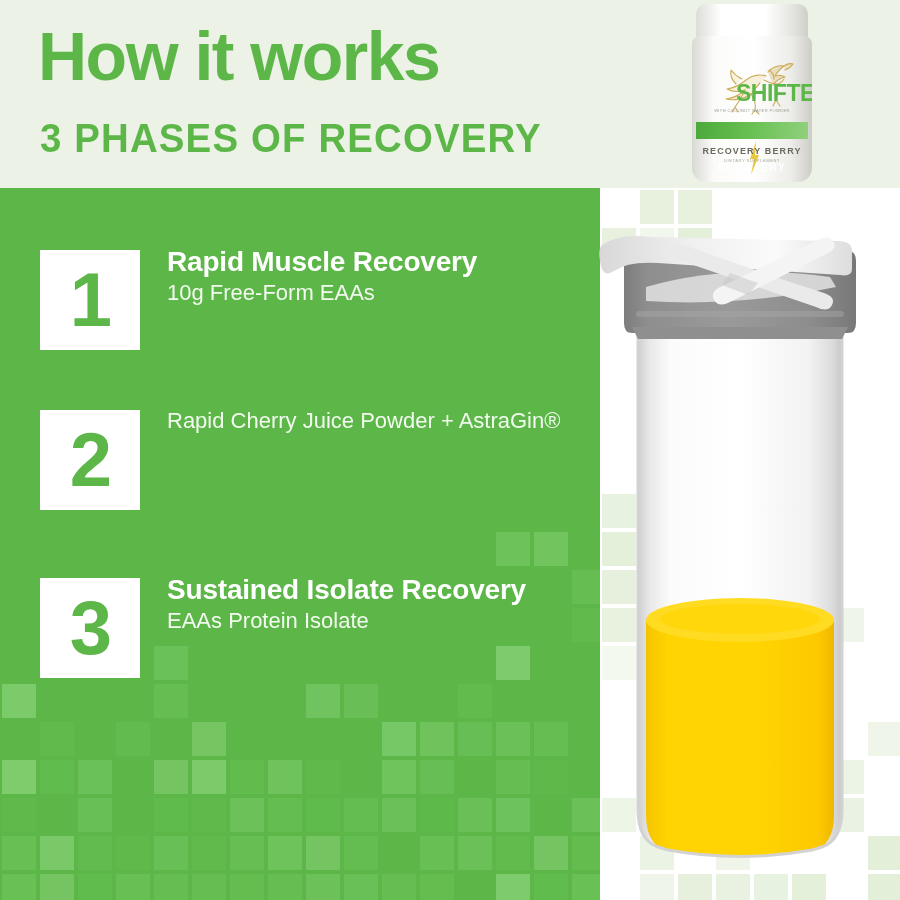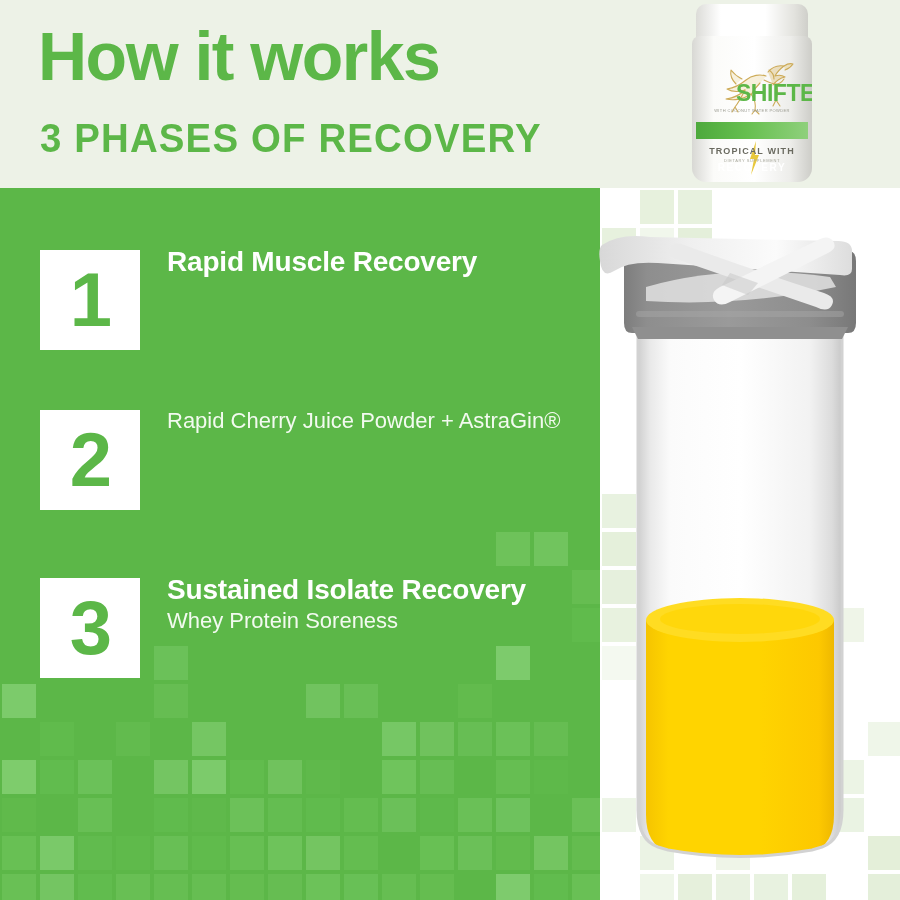--- a/index.html
+++ b/index.html
@@ -262,21 +262,21 @@
           <path d="M54 33 C50 37 47 41 45 45"></path>
         </g>
       </svg>
       <div class="tub-brand">SHIFTED</div>
       <div class="tub-sub">WITH COCONUT WATER POWDER</div>
       <div class="tub-band"></div>
       <div class="tub-band-text">RECOVERY</div>
       <svg class="tub-bolt" viewBox="0 0 12 34" xmlns="http://www.w3.org/2000/svg">
         <path d="M8 0 L2 18 L6 18 L3 34 L11 14 L7 14 Z" fill="#e8c83c"></path>
       </svg>
-      <div class="tub-flavor">TROPICAL WITH</div>
+      <div class="tub-flavor">RECOVERY BERRY</div>
       <div class="tub-flavor-sub">DIETARY SUPPLEMENT</div>
     </div>
   </div>
 
   <div id="white-panel">
     <svg id="white-pattern" viewBox="0 0 300 712" xmlns="http://www.w3.org/2000/svg">
         <rect x="40" y="2" width="34" height="34" fill="#cfe3bd" opacity="0.51"></rect>
         <rect x="78" y="2" width="34" height="34" fill="#cfe3bd" opacity="0.50"></rect>
         <rect x="2" y="40" width="34" height="34" fill="#cfe3bd" opacity="0.50"></rect>
         <rect x="40" y="40" width="34" height="34" fill="#cfe3bd" opacity="0.29"></rect>
@@ -426,40 +426,41 @@
         <rect x="534" y="724" width="34" height="34" fill="#78c966" opacity="0.45"></rect>
         <rect x="572" y="724" width="34" height="34" fill="#63bd4f" opacity="0.49"></rect>
       </svg>
 
     <div class="phase-row" id="phase-1">
       <div class="phase-num-box">
         <span class="phase-num">1</span>
       </div>
       <div class="phase-text">
         <div class="phase-title">Rapid Muscle Recovery</div>
+        <div class="phase-desc">10g Free-Form EAAs</div>
       </div>
     </div>
 
     <div class="phase-row" id="phase-2">
       <div class="phase-num-box">
         <span class="phase-num">2</span>
       </div>
       <div class="phase-text">
         <div class="phase-desc">Rapid Cherry Juice Powder
 + AstraGin®</div>
       </div>
     </div>
 
     <div class="phase-row" id="phase-3">
       <div class="phase-num-box">
         <span class="phase-num">3</span>
       </div>
       <div class="phase-text">
         <div class="phase-title">Sustained Isolate Recovery</div>
-        <div class="phase-desc">Whey Protein Soreness</div>
+        <div class="phase-desc">EAAs Protein Isolate</div>
       </div>
     </div>
 
   </div>
 
   <svg id="shaker" viewBox="0 0 330 690" xmlns="http://www.w3.org/2000/svg">
     <defs>
       <linearGradient id="bodyGrad" x1="0" y1="0" x2="1" y2="0">
         <stop offset="0%" stop-color="#cfcfcf"></stop>
         <stop offset="6%" stop-color="#e9e9e9"></stop>

